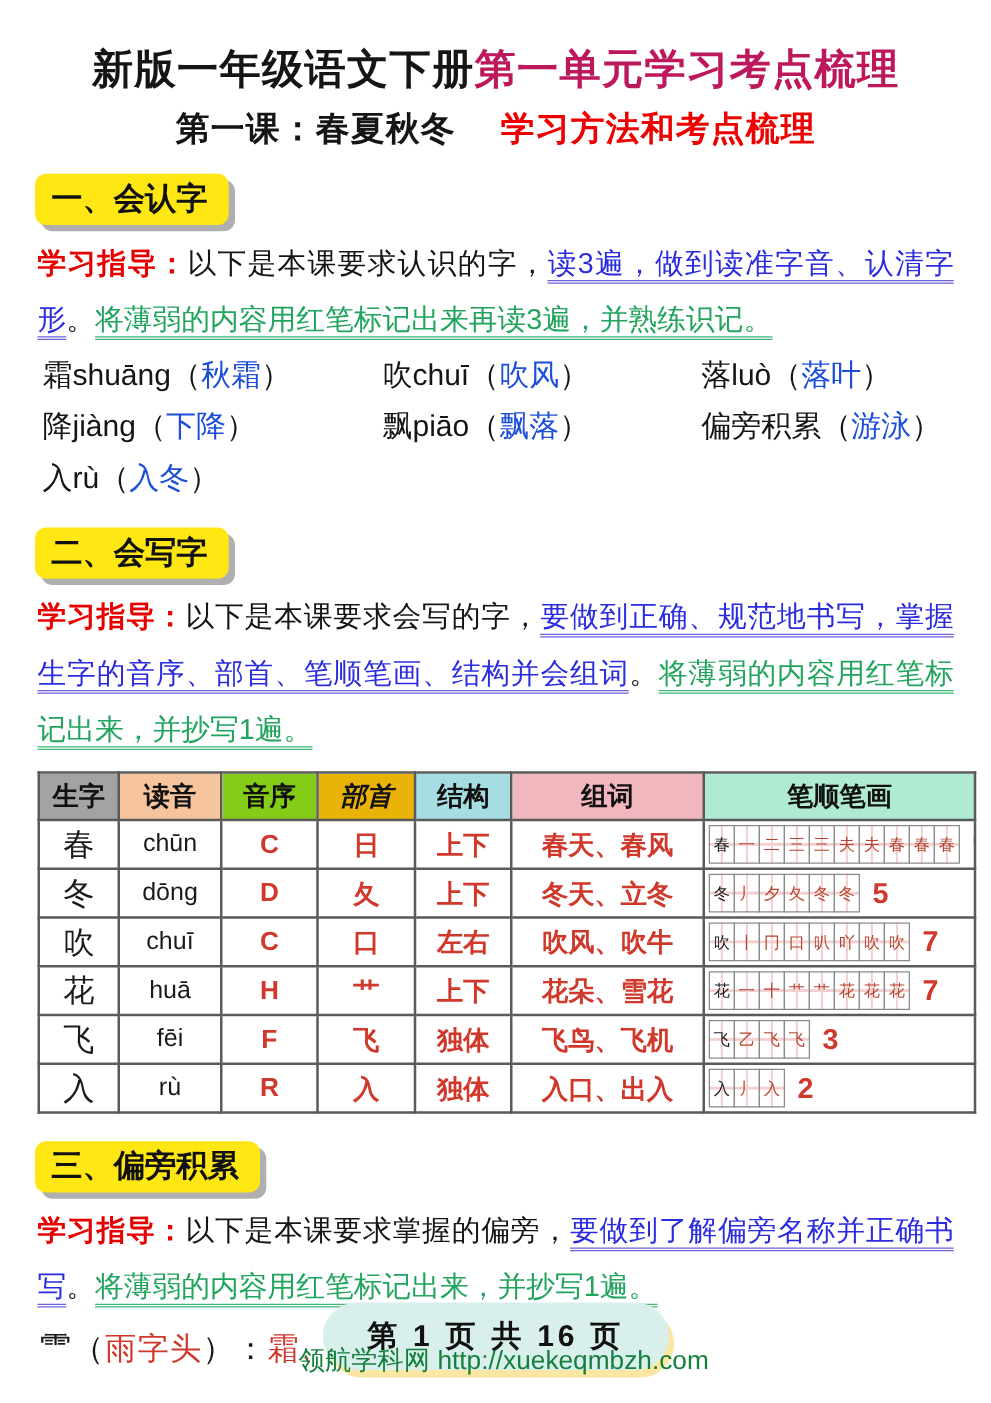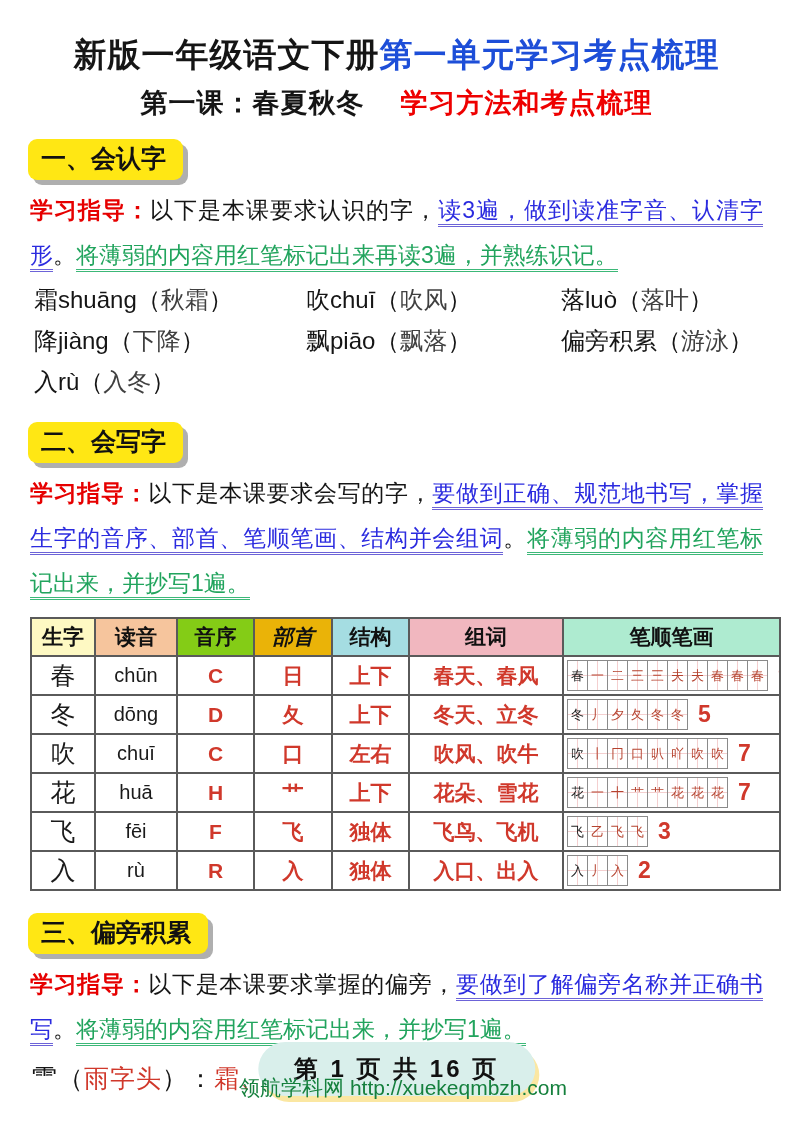--- a/index.html
+++ b/index.html
@@ -5,21 +5,21 @@
   html,body{margin:0;padding:0;}
   body{
     width:793px;height:1122px;position:relative;overflow:hidden;
     background:#ffffff;color:#151515;
     font-family:"Liberation Sans","DejaVu Sans",sans-serif;
   }
   .page{padding:34px 28px 0 28px;position:relative;}
 
   
   .title{ text-align:center;font-weight:900;font-size:33px;letter-spacing:1px;line-height:1.25;}
-  .title .t-blue{color:#1d4ed8;}
+  .title .t-blue{color:#be185d;}
   .subtitle{ text-align:center;font-weight:900;font-size:27px;margin-top:10px;letter-spacing:1px;}
   .subtitle .t-red{color:#ee0000;margin-left:36px;}
 
   
   .sec-head{
     display:inline-block;background:#ffe714;border-radius:9px;
     padding:3px 17px 5px 13px;font-size:25px;font-weight:900;color:#111;
     box-shadow:5px 5px 0 rgba(110,110,110,.55);
     margin-top:22px;
   }
@@ -32,21 +32,21 @@
   }
   .g-label{color:#e60000;font-weight:900;}
   .g-blue{color:#2b2bdf;border-bottom:3px double #6c63d8;padding-bottom:1px;}
   .g-green{color:#21a45d;border-bottom:3px double #3cb878;padding-bottom:1px;}
 
   
   .rw-grid{
     display:grid;grid-template-columns:272px 255px 1fr;
     row-gap:9px;font-size:24px;margin:6px 6px 2px 6px;
   }
-  .rw .red{color:#404040;}
+  .rw .red{color:#1d4ed8;}
 
   
   table.wz{
     border-collapse:collapse;margin:12px 0 0 2px;width:737px;
     table-layout:fixed;
   }
   table.wz th,table.wz td{
     border:2px solid #5a5a5a;text-align:center;vertical-align:middle;
     padding:0;height:37px;overflow:hidden;
   }
@@ -117,21 +117,21 @@
   </div>
 
   <div>
     <div class="sec-head">二、会写字</div>
     <div class="guide">
       <span class="g-label">学习指导：</span><span>以下是本课要求会写的字，</span><span class="g-blue">要做到正确、规范地书写，掌握生字的音序、部首、笔顺笔画、结构并会组词</span><span>。</span><span class="g-green">将薄弱的内容用红笔标记出来，并抄写1遍。</span>
     </div>
     <table class="wz">
       <thead>
           <tr id="wz-head">
-            <th style="background: #fef9c3; width: 62px;">生字</th>
+            <th style="background: #a3a3a3; width: 62px;">生字</th>
             <th style="background: rgb(246, 197, 157); width: 80px;">读音</th>
             <th style="background: #84cc16; width: 75px;">音序</th>
             <th style="background: #eab308; width: 76px; font-style: italic;">部首</th>
             <th style="background: rgb(165, 221, 226); width: 75px;">结构</th>
             <th style="background: rgb(241, 183, 191); width: 152px;">组词</th>
             <th style="background: rgb(174, 235, 208); width: 215px;">笔顺笔画</th>
           </tr>
         </thead>
       <tbody id="wz-body">
           <tr>

